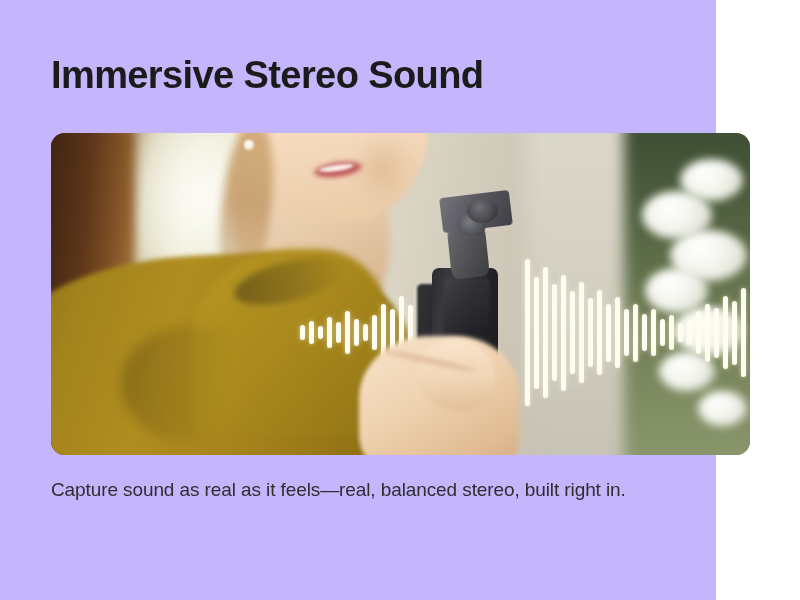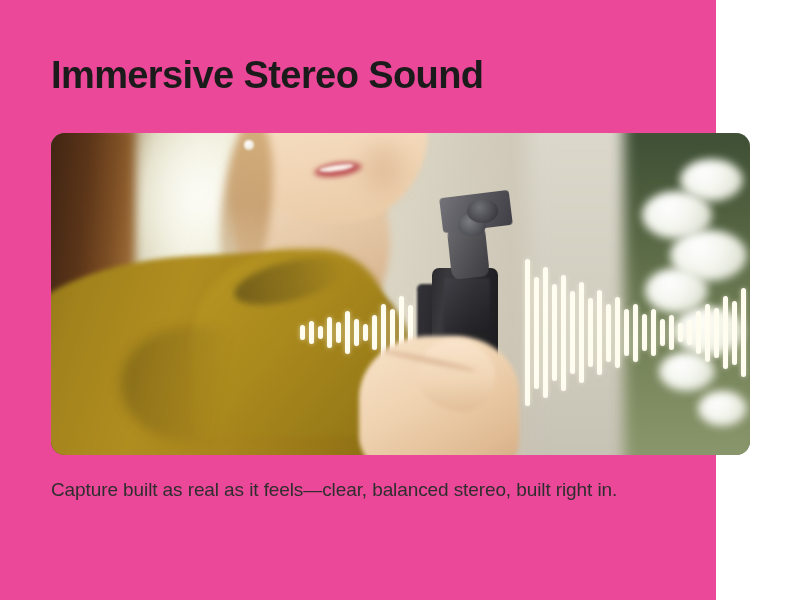--- a/index.html
+++ b/index.html
@@ -12,21 +12,21 @@
     height: 600px;
     overflow: hidden;
     font-family: "Liberation Sans", sans-serif;
     -webkit-font-smoothing: antialiased;
   }
 
   .page {
     position: relative;
     width: 716px;
     height: 600px;
-    background: #ec4899;
+    background: #c4b5fd;
   }
 
   
   .page-title {
     position: absolute;
     left: 51px;
     top: 52px;
     margin: 0;
     font-size: 38px;
     line-height: 46px;
@@ -557,15 +557,15 @@
       <div class="cam-lower"></div>
       <div class="cam-dot"></div>
 
       <div class="hand"></div>
       <div class="thumb"></div>
       <div class="finger-line"></div>
 
     </div>
   </div>
 
-  <p class="caption">Capture built as real as it feels—clear, balanced stereo, built right in.</p>
+  <p class="caption">Capture sound as real as it feels—real, balanced stereo, built right in.</p>
 
 </div>
 
 </body></html>

